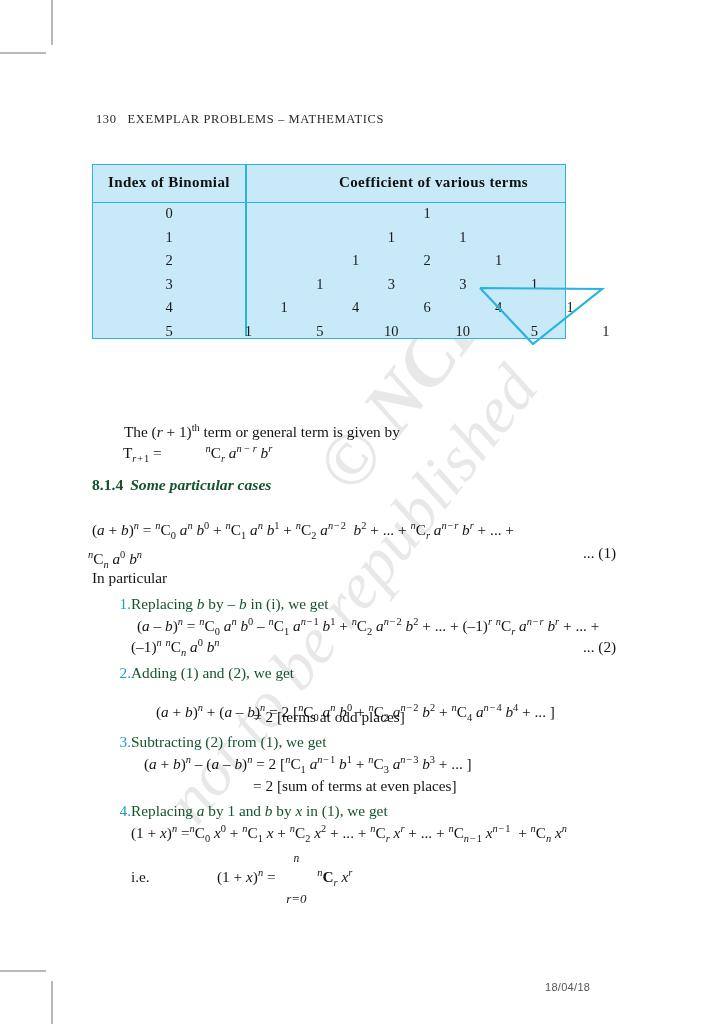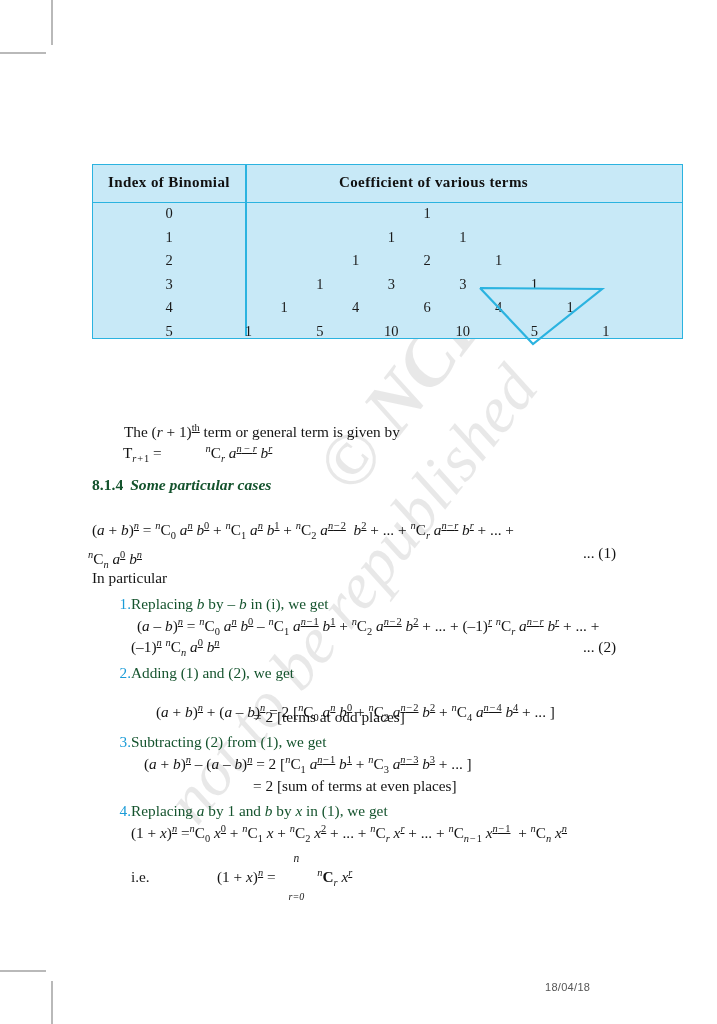--- a/index.html
+++ b/index.html
@@ -48,21 +48,21 @@
   .running-head{
     position:absolute; left:96px; top:112px;
     font-size:12.5px; letter-spacing:.6px; color:#2b2b2b;
     font-variant:small-caps;
   }
   .running-head .pgno{ margin-right:11px; }
 
   
   .tbl{
     position:absolute; left:92px; top:164px;
-    width:591px; height:175px;
+    width:474px; height:175px;
     background:#c8e9f7;
     border:1.6px solid #2bb3e0;
     box-sizing:border-box;
   }
   .tbl-head{
     position:relative; height:38px;
     border-bottom:1.6px solid #2bb3e0;
     box-sizing:border-box;
   }
   .tbl-vline{
@@ -144,50 +144,53 @@
 
   
   .sum{ position:relative; display:inline-block; vertical-align:middle;
         width:34px; height:0; }
   .sum-top{
     position:absolute; left:50%; top:-26px; transform:translateX(-50%);
     font-size:11.5px; font-style:italic;
   }
   .sum-bot{
     position:absolute; left:50%; top:13px; transform:translateX(-50%);
-    font-size:10px; font-style:italic; white-space:nowrap;
+    font-size:13px; font-style:italic; white-space:nowrap;
   }
 
   .footer-date{
     position:absolute; left:545px; top:981px;
     font-size:11px; font-family:"Liberation Sans", sans-serif;
     color:#555; letter-spacing:.3px;
   }
 
   i, .it{ font-style:italic; }
-  sup{ font-size:.68em; vertical-align:super; line-height:0;text-decoration:underline; }
+  sup{ font-size:.68em; vertical-align:super; line-height:0; }
   sub{ font-size:.68em; vertical-align:sub; line-height:0; }
   .nC{ font-style:normal; }
   .pre{ font-style:italic; font-size:.68em; vertical-align:super; line-height:0; }
 </style>
 </head>
 <body>
 
 <div class="crop crop-tl-v"></div>
 <div class="crop crop-tl-h"></div>
 <div class="crop crop-bl-h"></div>
 <div class="crop crop-bl-v"></div>
 
 <div class="wm-wrap">
   <div class="wm wm-ncert">© NCERT</div>
   <div class="wm wm-rep">not to be republished</div>
 </div>
 
 <div class="page">
 
+  <div class="running-head">
+    <span class="pgno">130</span><span>EXEMPLAR PROBLEMS – MATHEMATICS</span>
+  </div>
 
   <div class="tbl">
     <div class="tbl-head">
       <div class="tbl-vline"></div>
       <div class="th th-index">Index of Binomial</div>
       <div class="th th-coef">Coefficient of various terms</div>
     </div>
     <div class="tbl-body">
       <div class="tbl-vline"></div>
       <div id="prows">

